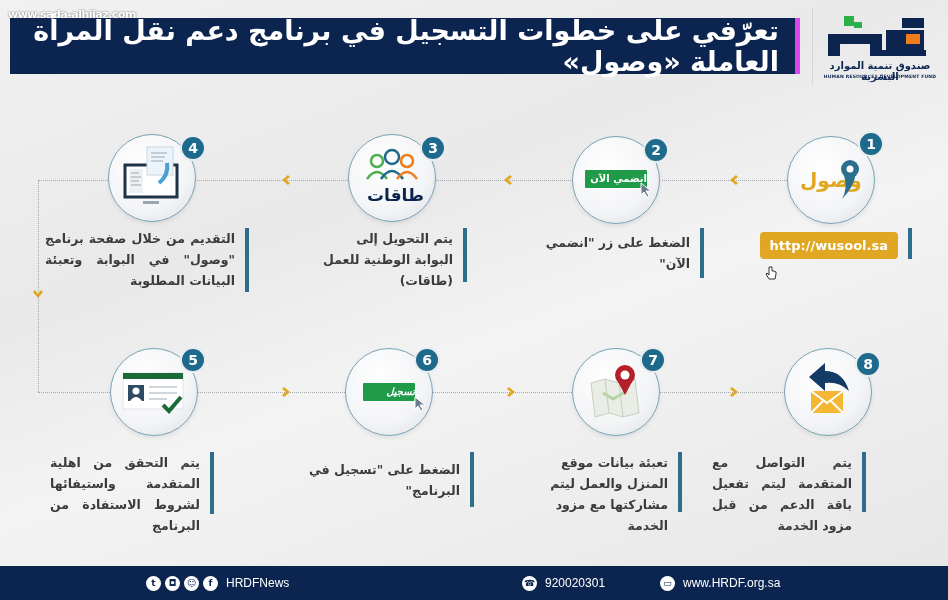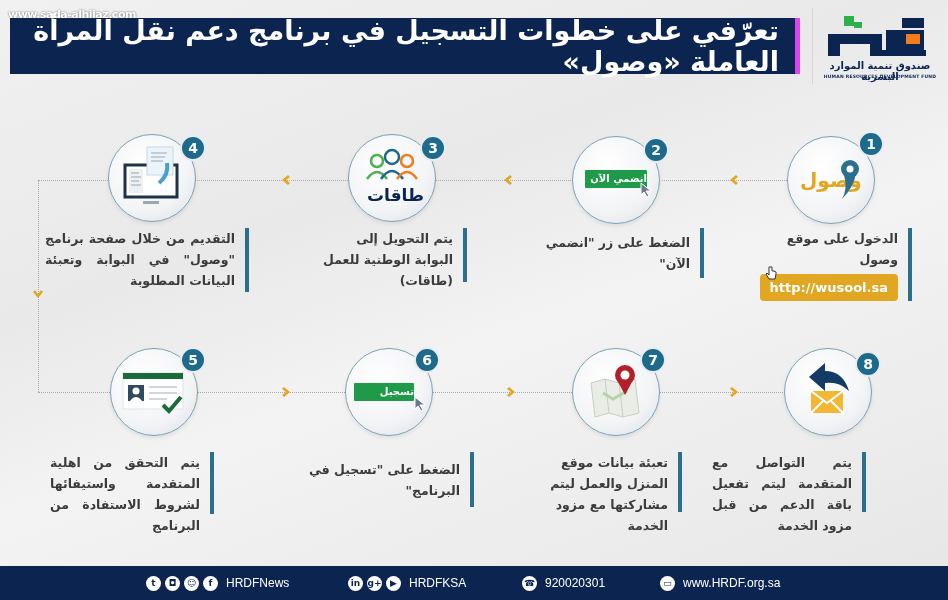--- a/index.html
+++ b/index.html
@@ -131,21 +131,20 @@
   <div class="circle" style="left:787px; top:136px;">
     <svg width="86" height="86" viewBox="0 0 86 86">
       <text x="12" y="50" font-size="20" font-weight="bold" fill="#e2a722" font-family="DejaVu Sans, sans-serif">وصول</text>
       <circle cx="62" cy="32" r="9" fill="#2b6f8c"></circle>
       <circle cx="62" cy="32" r="3.5" fill="#fff"></circle>
       <path d="M56 38 Q60 52 54 62 Q66 50 68 36 Z" fill="#2b6f8c"></path>
     </svg>
   </div>
   <div class="badge" style="left:858px; top:131px;">1</div>
   <div class="desc" style="left:760px; top:228px; width:138px; border-right-width:4px;">
-    <div>الدخول على موقع وصول</div>
     <span class="url-pill">http://wusool.sa</span>
   </div>
   <svg class="cursor" style="left:764px; top:266px;" viewBox="0 0 14 16">
     <path d="M5 1 V9 L3 7 L2 8 L5 13 H11 L12 8 V6 L10 5 L8 5 V1 Z" fill="#fff" stroke="#333" stroke-width="1"></path>
   </svg>
 </div>
 
 <div class="step">
   <div class="circle" style="left:572px; top:136px;"></div>
   <div class="green-btn" style="left:585px; top:170px; width:62px;">انضمي الآن</div>
@@ -214,21 +213,21 @@
     </svg>
   </div>
   <div class="badge" style="left:180px; top:347px;">5</div>
   <div class="desc justify" style="left:50px; top:452px; width:150px; height:62px;">
     <span>يتم التحقق من اهلية المتقدمة واستيفائها لشروط الاستفادة من البرنامج</span>
   </div>
 </div>
 
 <div class="step">
   <div class="circle" style="left:345px; top:348px;"></div>
-  <div class="green-btn" style="left:354px; top:383px; width:60px;">تسجيل</div>
+  <div class="green-btn" style="left:363px; top:383px; width:52px;font-style:italic;">تسجيل</div>
   <svg class="cursor" style="left:414px; top:396px;" viewBox="0 0 14 16">
     <path d="M1 1 L1 13 L4 10 L7 15 L9 14 L6 9 L11 9 Z" fill="#6b7a8c" stroke="#fff" stroke-width="1"></path>
   </svg>
   <div class="badge" style="left:414px; top:347px;">6</div>
   <div class="desc" style="left:270px; top:452px; width:190px; height:55px; display:flex; align-items:center;">
     <span>الضغط على "تسجيل في البرنامج"</span>
   </div>
 </div>
 
 <div class="step">
@@ -264,26 +263,20 @@
 </div>
 
 <div class="footer">
   <div class="f-group" style="left:146px;">
     <span class="f-icon">t</span>
     <span class="f-icon">◘</span>
     <span class="f-icon">☺</span>
     <span class="f-icon">f</span>
     <span class="f-label">HRDFNews</span>
   </div>
-  <div class="f-group" style="left:348px;">
-    <span class="f-icon">in</span>
-    <span class="f-icon">g+</span>
-    <span class="f-icon">▶</span>
-    <span class="f-label">HRDFKSA</span>
-  </div>
   <div class="f-group" style="left:522px;">
     <span class="f-icon">☎</span>
     <span class="f-label">920020301</span>
   </div>
   <div class="f-group" style="left:660px;">
     <span class="f-icon">▭</span>
     <span class="f-label">www.HRDF.org.sa</span>
   </div>
 </div>
 

